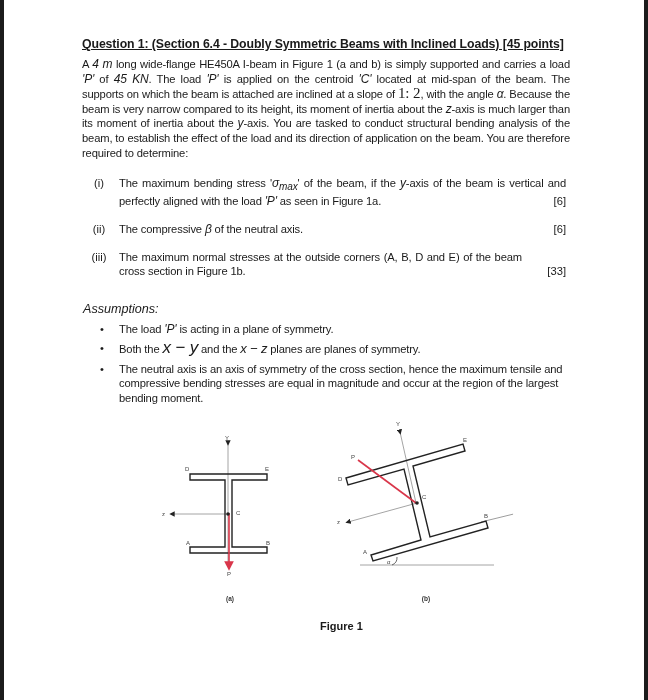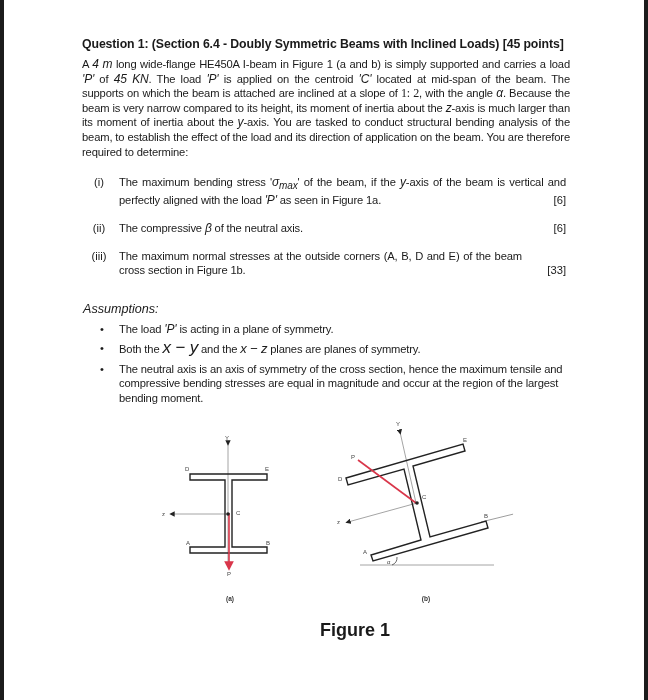--- a/index.html
+++ b/index.html
@@ -6,41 +6,41 @@
     body {
       width: 648px; height: 700px; position: relative; overflow: hidden;
       background: #ffffff;
       font-family: "Liberation Sans", sans-serif;
       color: #1a1a1a;
     }
     .frame-left { position: absolute; left: 0; top: 0; width: 4px; height: 700px; background: #1c1c1c; }
     .frame-right { position: absolute; right: 0; top: 0; width: 4px; height: 700px; background: #1c1c1c; }
     .page { position: absolute; left: 82px; top: 37px; width: 488px; }
     .title {
-      font-weight: bold; font-size: 12.3px; 
+      font-weight: bold; font-size: 12.3px; text-decoration: underline;
       letter-spacing: -0.1px; margin: 0; white-space: nowrap;
     }
     .para {
       font-size: 11.2px; line-height: 14.6px; margin-top: 6px; text-align: justify;
       letter-spacing: -0.15px;
     }
     .m { font-family: Liberation Sans, sans-serif; font-style: italic; font-size: 12px; }
-    .mu { font-family: "Liberation Serif", serif; font-size: 12px; }
+    .mu { font-family: "Liberation Serif", serif; font-size: 15px; }
     .q-list { margin-top: 16px; }
     .q-item { position: relative; font-size: 11.2px; line-height: 14px; margin-bottom: 14px; }
     .q-num { position: absolute; left: 2px; top: 0; width: 30px; text-align: center; }
     .q-text { margin-left: 37px; margin-right: 4px; text-align: justify; letter-spacing: -0.15px; }
     .q-marks { position: absolute; right: 4px; bottom: 0; }
     .assump-h { position: absolute; left: 83px; top: 302px; font-size: 12.6px; font-style: italic; }
     .bullets { position: absolute; left: 98px; top: 322px; width: 480px; font-size: 11.2px; line-height: 14.4px; }
     .bullet { position: relative; padding-left: 21px; margin-bottom: 5px; letter-spacing: -0.15px; }
     .bullet .dot { position: absolute; left: 2px; top: 0; }
     .fig { position: absolute; left: 0; top: 0; width: 648px; height: 700px; pointer-events: none; }
     .fig text { font-family: "Liberation Sans", sans-serif; }
-    .fig-caption { position: absolute; left: 320px; top: 620px; font-weight: bold; font-size: 18px; }
+    .fig-caption { position: absolute; left: 320px; top: 620px; font-weight: bold; font-size: 11px; }
   </style>
 </head>
 <body>
 
 <div class="frame-left"></div>
 <div class="frame-right"></div>
 
 <div class="page">
   <p class="title">Question 1: (Section 6.4 - Doubly Symmetric Beams with Inclined Loads) [45 points]</p>
 

